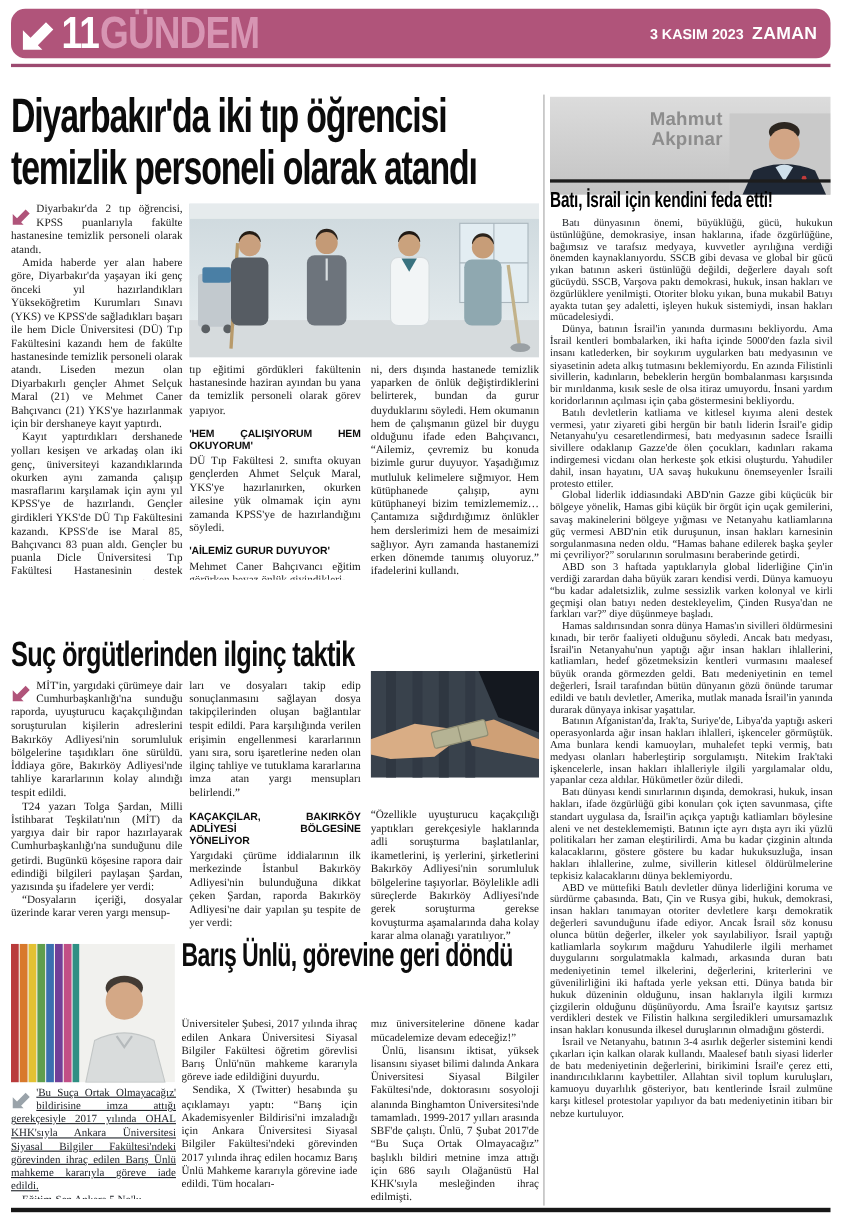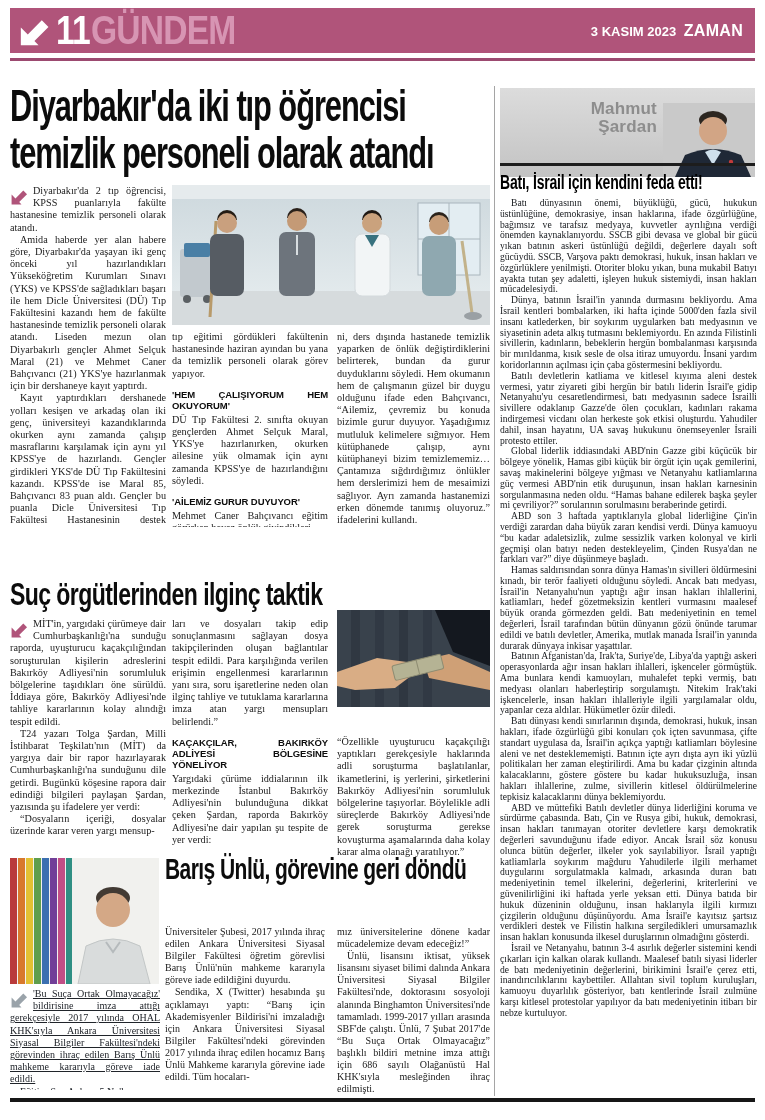--- a/index.html
+++ b/index.html
@@ -1,21 +1,21 @@
 <!DOCTYPE html>
 <html lang="tr"><head>
 <meta charset="utf-8">
 <style>
   html,body{margin:0;padding:0;background:#ffffff;}
   .page{position:relative;width:765px;height:1120px;background:#fff;overflow:hidden;
         font-family:"Liberation Serif","DejaVu Serif",serif;color:#1a1a1a;}
   .abs{position:absolute;}
 
   
-  .topbar{left:10px;top:8px;width:745px;height:45px;background:#b0547a;display:flex;align-items:center;}
+  .topbar{left:10px;top:8px;width:745px;height:45px;background:#b0547a;display:flex;align-items:center;border-radius:13px;}
   .topbar .logo{width:34px;height:34px;margin-left:8px;flex:0 0 auto;}
   .pgnum{font-family:"Liberation Sans","DejaVu Sans",sans-serif;font-weight:800;font-size:41px;
          color:#ffffff;line-height:45px;margin-left:4px;display:inline-block;transform:scaleX(.82);transform-origin:0 50%;letter-spacing:-1px;}
   .section{font-family:"Liberation Sans","DejaVu Sans",sans-serif;font-weight:800;font-size:41px;
          color:#d795b3;line-height:45px;margin-left:-6px;display:inline-block;transform:scaleX(.82);transform-origin:0 50%;letter-spacing:-1px;}
   .dateline{margin-left:auto;margin-right:12px;color:#fff;font-family:"Liberation Sans","DejaVu Sans",sans-serif;
             font-size:13px;font-weight:700;white-space:nowrap;}
   .dateline .brand{font-size:16px;font-weight:900;letter-spacing:.3px;margin-left:4px;}
   .topbar-underline{left:10px;top:58px;width:745px;height:3px;background:#9c4a70;}
 
@@ -223,21 +223,21 @@
   </div>
 
   <div class="abs bodycol" style="left:337px;top:926px;width:153px;height:168px;font-size:10px;line-height:12.1px;">
     <p>mız üniversitelerine dönene kadar mücadelemize devam edeceğiz!”</p>
     <p class="ind">Ünlü, lisansını iktisat, yüksek lisansını siyaset bilimi dalında Ankara Üniversitesi Siyasal Bilgiler Fakültesi'nde, doktorasını sosyoloji alanında Binghamton Üniversitesi'nde tamamladı. 1999-2017 yılları arasında SBF'de çalıştı. Ünlü, 7 Şubat 2017'de “Bu Suça Ortak Olmayacağız” başlıklı bildiri metnine imza attığı için 686 sayılı Olağanüstü Hal KHK'sıyla mesleğinden ihraç edilmişti.</p>
   </div>
 
   <div class="abs akp-box">
     <div class="akp-name">
       <div>Mahmut</div>
-      <div>Şardan</div>
+      <div>Akpınar</div>
     </div>
     <svg class="akp-photo" width="92" height="74" viewBox="0 0 92 74">
       <rect width="92" height="74" fill="#c9c9c9"></rect>
       <ellipse cx="50" cy="17" rx="14" ry="9" fill="#2c2620"></ellipse>
       <circle cx="50" cy="28" r="14" fill="#d2a585"></circle>
       <path d="M12 74 L22 52 Q50 40 78 52 L88 74 Z" fill="#1f2836"></path>
       <path d="M42 49 L50 62 L58 49 Q50 44 42 49 Z" fill="#cfe0ec"></path>
       <circle cx="68" cy="59" r="2.2" fill="#c23b3b"></circle>
     </svg>
   </div>

